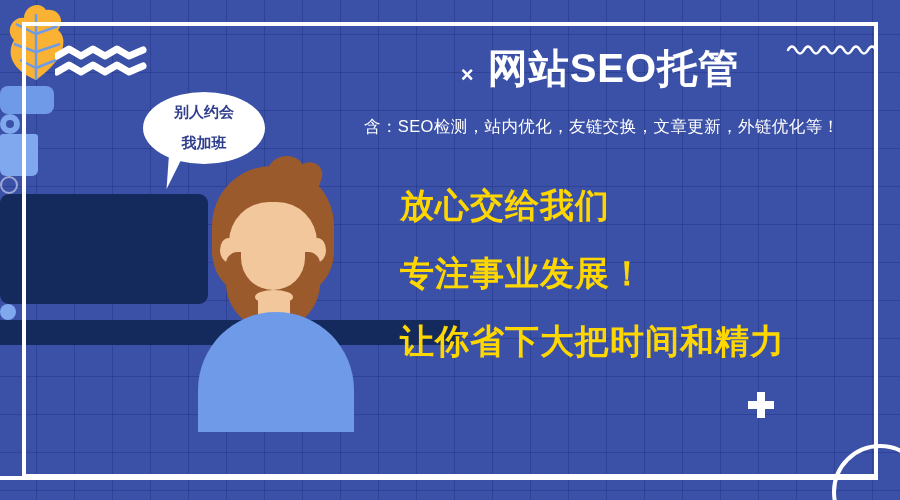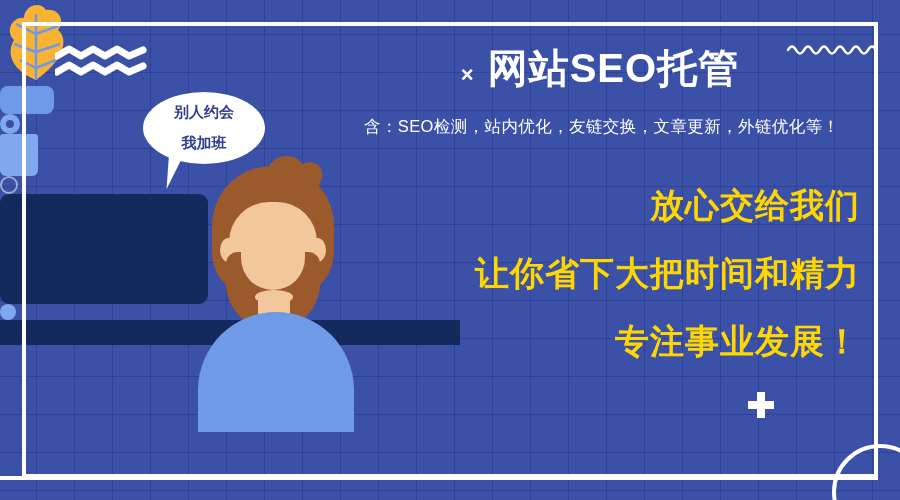--- a/index.html
+++ b/index.html
@@ -134,21 +134,21 @@
     white-space: nowrap;
     margin-left: 24px;
   }
 
   
   .slogans {
     position: absolute;
     left: 400px;
     top: 188px;
     width: 460px;
-    text-align: right;
+    text-align: left;
   }
   .slogan {
     color: #ffd700;
     font-size: 34px;
     font-weight: bold;
     letter-spacing: 1px;
     line-height: 1;
     margin-bottom: 34px;
     white-space: nowrap;
   }
@@ -339,22 +339,22 @@
   
   <div class="title-row">
     <span class="title-x">×</span>
     <span class="title-text">网站SEO托管</span>
   </div>
   <div class="subtitle">含：SEO检测，站内优化，友链交换，文章更新，外链优化等！</div>
 
   
   <div class="slogans">
     <div class="slogan">放心交给我们</div>
+    <div class="slogan">专注事业发展！</div>
     <div class="slogan">让你省下大把时间和精力</div>
-    <div class="slogan">专注事业发展！</div>
   </div>
 
   
   <div class="bubble-tail"></div>
   <div class="bubble">
     <div class="bubble-line">别人约会</div>
     <div class="bubble-line">我加班</div>
   </div>
 
   

